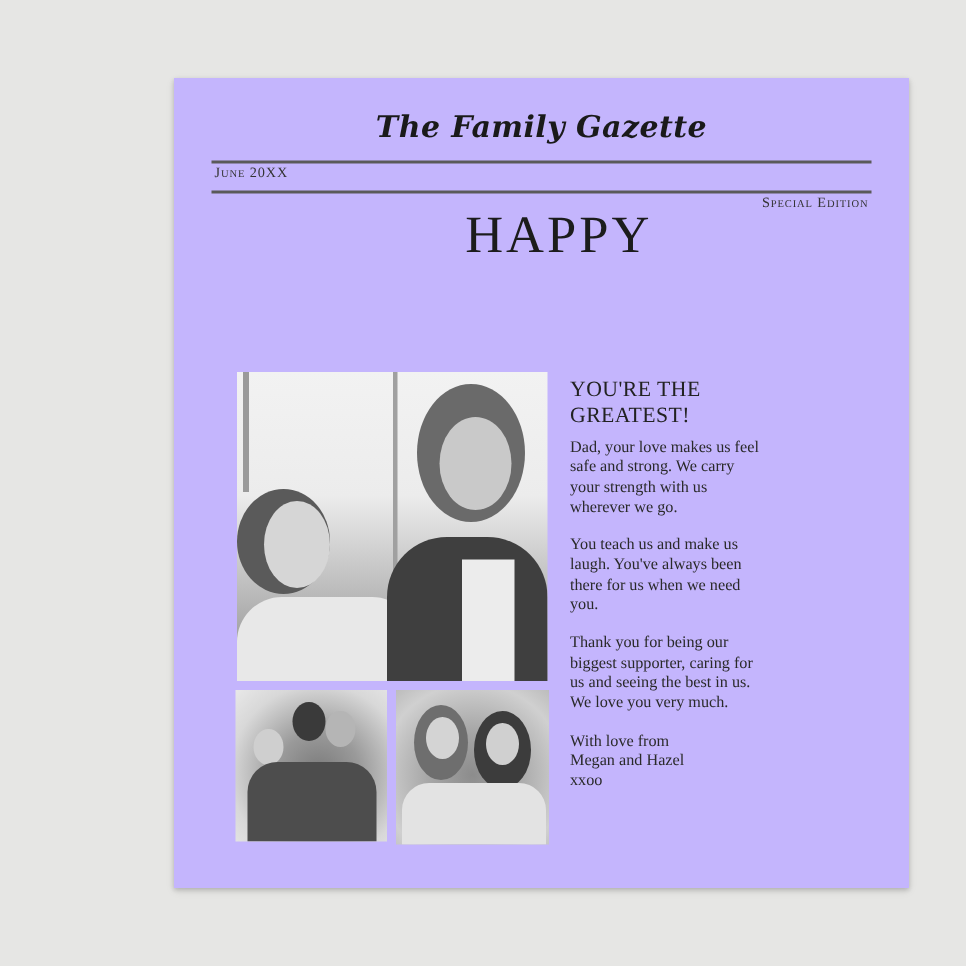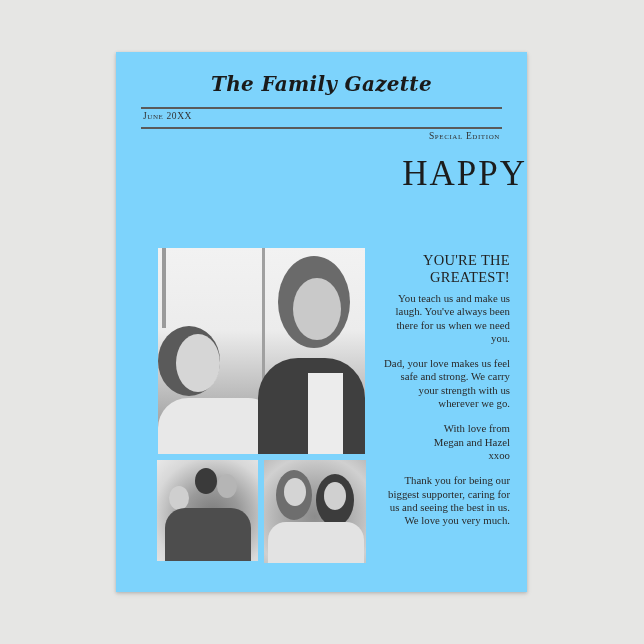--- a/index.html
+++ b/index.html
@@ -3,55 +3,55 @@
   <meta charset="utf-8">
   <style>
     html, body { margin:0; padding:0; }
     body {
       width:644px; height:644px; overflow:hidden;
       background:#e6e6e4;
       position:relative;
       font-family:"Liberation Serif", serif;
     }
     .card {
-      position:absolute; left:116px; top:52px; width:411px; height:540px;
-      background:#7dd3fc;
+      position:absolute; left:116px; top:52px; width:490px; height:540px;
+      background:#c4b5fd;
       box-shadow: 0 1px 3px rgba(0,0,0,0.18), 0 2px 6px rgba(0,0,0,0.08);
     }
     .masthead {
       position:absolute; left:0; right:0; top:20px; text-align:center;
       font-family:"DejaVu Serif", serif; font-weight:bold; font-size:20px;
       color:#1a1a1a; letter-spacing:0.3px; font-style:italic;
     }
     .rule { position:absolute; left:25px; right:25px; height:2px; background:#5a5a5a; }
     .rule.top { top:55px; }
     .rule.bot { top:75px; }
     .dateline {
       position:absolute; top:59px; font-size:9.5px; color:#333;
       font-variant:small-caps; letter-spacing:0.6px;
     }
     .dateline.left { left:27px; }
     .dateline.right { right:27px;margin-top:20px; }
     .headline {
-      position:absolute; left:0; right:0; top:100px; text-align:right;
+      position:absolute; left:0; right:0; top:83px; text-align:center;
       font-size:35px; line-height:43px; color:#1c1c1c; letter-spacing:2px;margin-left:23px;
     }
     .photo {
       position:absolute; overflow:hidden; background:#cfcfcf;
     }
     .photo.main { left:42px; top:196px; width:207px; height:206px;
       background:linear-gradient(180deg,#f2f2f2 0%,#ececec 40%,#bdbdbd 70%,#8a8a8a 100%); }
     .photo.left { left:41px; top:408px; width:101px; height:101px;
       background:radial-gradient(circle at 55% 55%,#7a7a7a 0%,#9a9a9a 35%,#d8d8d8 75%,#e8e8e8 100%); }
     .photo.right { left:148px; top:408px; width:102px; height:103px;
       background:radial-gradient(circle at 50% 55%,#8c8c8c 0%,#a8a8a8 40%,#d0d0d0 80%,#bcbcbc 100%); }
     .win-bar { position:absolute; background:#8f8f8f; }
     .shape { position:absolute; border-radius:50%; }
     .sidebar {
-      position:absolute; left:264px; top:200px; width:130px; color:#2a2a2a;text-align:right;
+      position:absolute; left:264px; top:200px; width:130px; color:#2a2a2a;
     }
     .sidebar h2 {
       margin:0 0 6px 0; font-weight:normal; font-size:14.5px; line-height:17px;
       color:#222; letter-spacing:0.3px;
     }
     .sidebar p {
       margin:0 0 12px 0; font-size:10.8px; line-height:13.3px;
     }
   </style>
 </head>
@@ -93,22 +93,22 @@
     <div class="shape" style="left:52px;top:14px;width:38px;height:52px;background:#3c3c3c"></div>
     <div class="shape" style="left:60px;top:22px;width:22px;height:28px;background:#d0d0d0"></div>
     <div style="position:absolute;left:4px;top:62px;width:96px;height:41px;background:#e3e3e3;border-radius:18px 18px 0 0"></div>
   </div>
 
   <div class="sidebar">
     <h2>
       <span>YOU'RE THE</span><br>
       <span>GREATEST!</span>
     </h2>
+    <p>Dad, your love makes us feel safe and strong. We carry your strength with us wherever we go.</p>
     <p>You teach us and make us laugh. You've always been there for us when we need you.</p>
-    <p>Dad, your love makes us feel safe and strong. We carry your strength with us wherever we go.</p>
+    <p>Thank you for being our biggest supporter, caring for us and seeing the best in us. We love you very much.</p>
     <p>
       <span>With love from</span><br>
       <span>Megan and Hazel</span><br>
       <span>xxoo</span>
     </p>
-    <p>Thank you for being our biggest supporter, caring for us and seeing the best in us. We love you very much.</p>
   </div>
 </div>
 
 </body></html>

